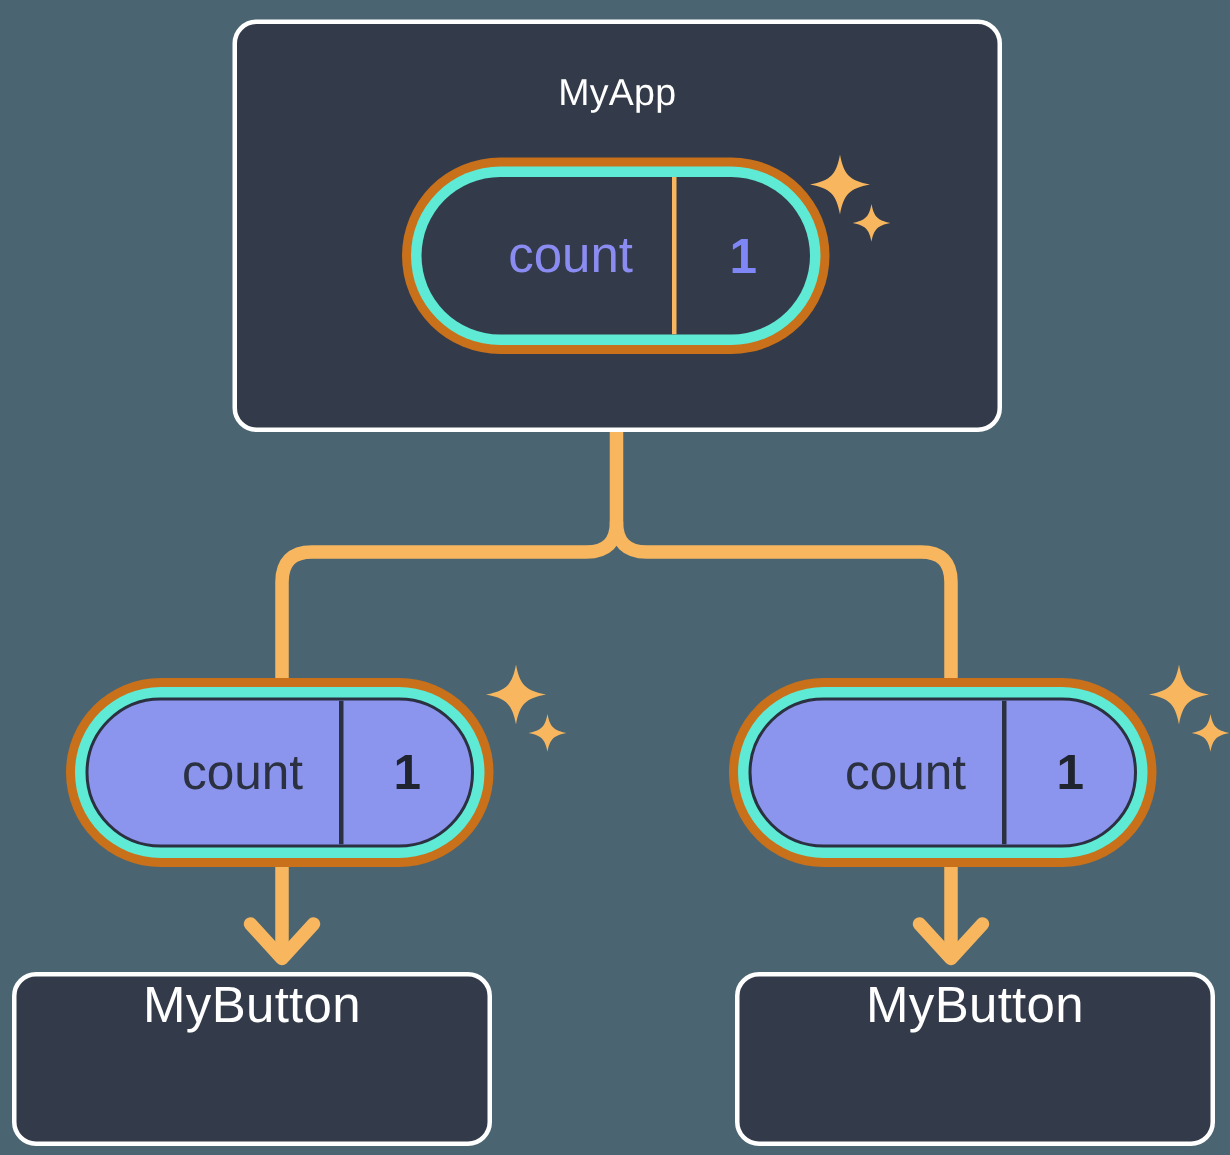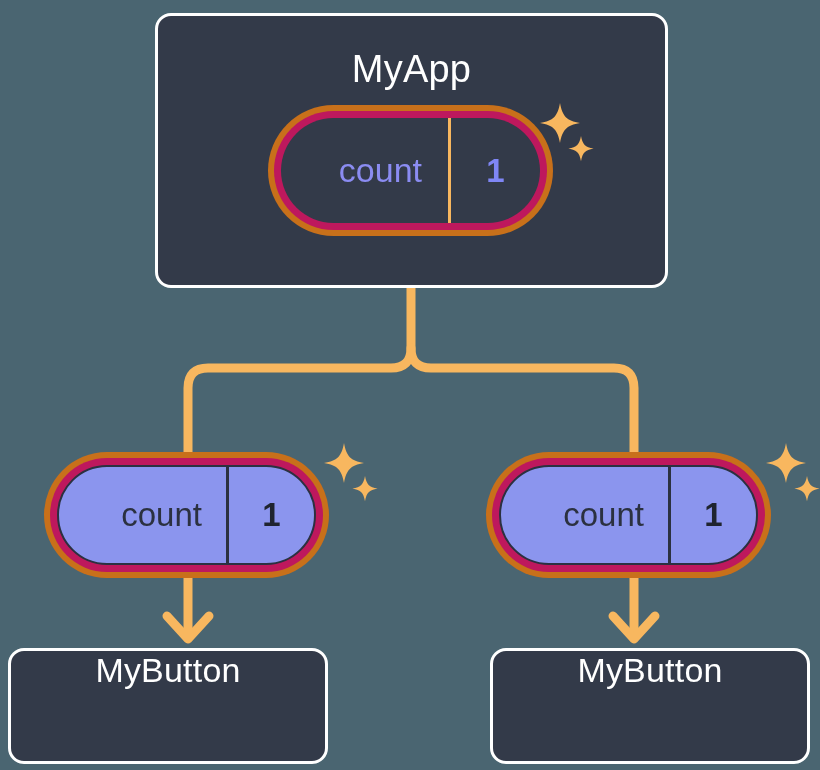--- a/index.html
+++ b/index.html
@@ -47,21 +47,21 @@
   }
   #card-myapp {
     left: 155px;
     top: 13px;
     width: 513px;
     height: 275px;
     align-items: flex-start;
     justify-content: center;
   }
   #card-myapp .card-label {
-    font-size: 38px;
+    font-size: 25px;
     margin-top: 32px;
   }
   #card-mybutton-left {
     left: 8px;
     top: 648px;
     width: 320px;
     height: 116px;
   }
   #card-mybutton-right {
     left: 490px;
@@ -81,21 +81,21 @@
     border-radius: 999px;
     background: #c8701a;
     padding: 6px;
     display: block;
   }
   .pill-mid {
     box-sizing: border-box;
     width: 100%;
     height: 100%;
     border-radius: 999px;
-    background: #be185d;
+    background: #5eead4;
     padding: 7px;
   }
   .pill-inner {
     box-sizing: border-box;
     width: 100%;
     height: 100%;
     border-radius: 999px;
     display: flex;
     align-items: stretch;
     overflow: hidden;

